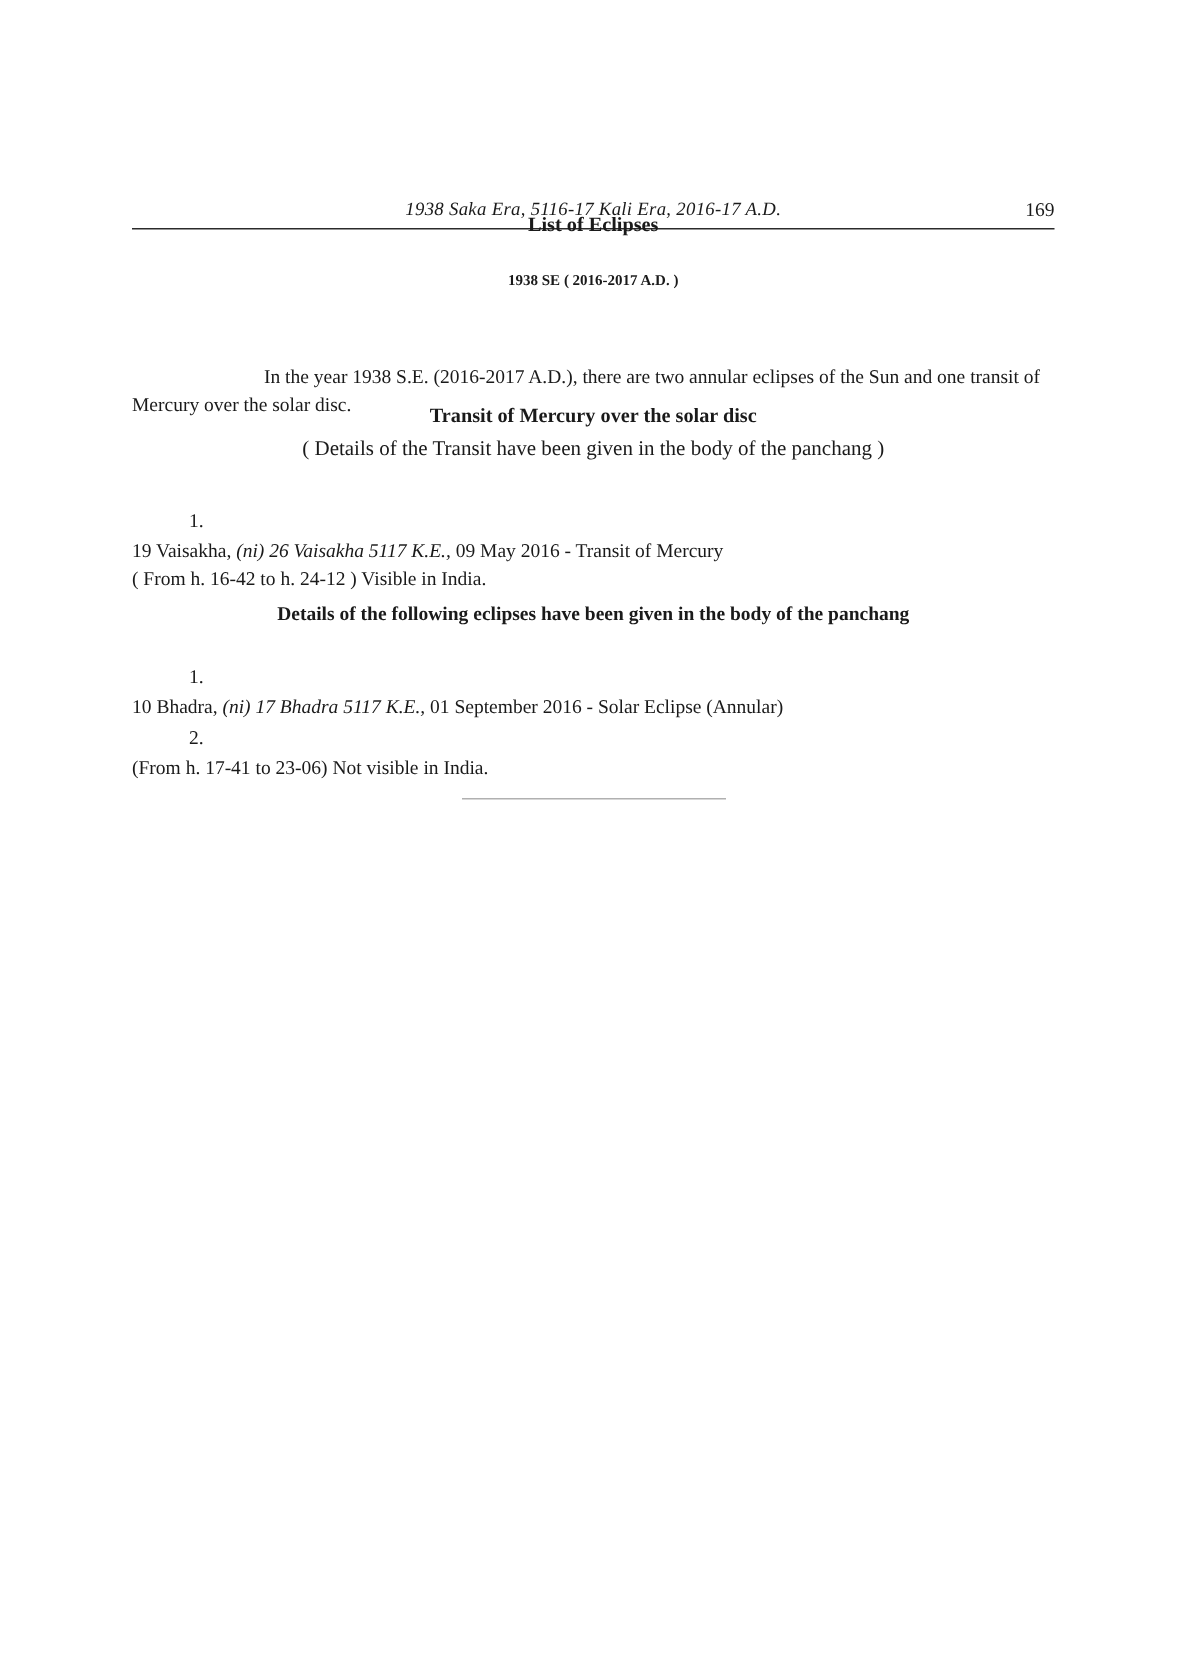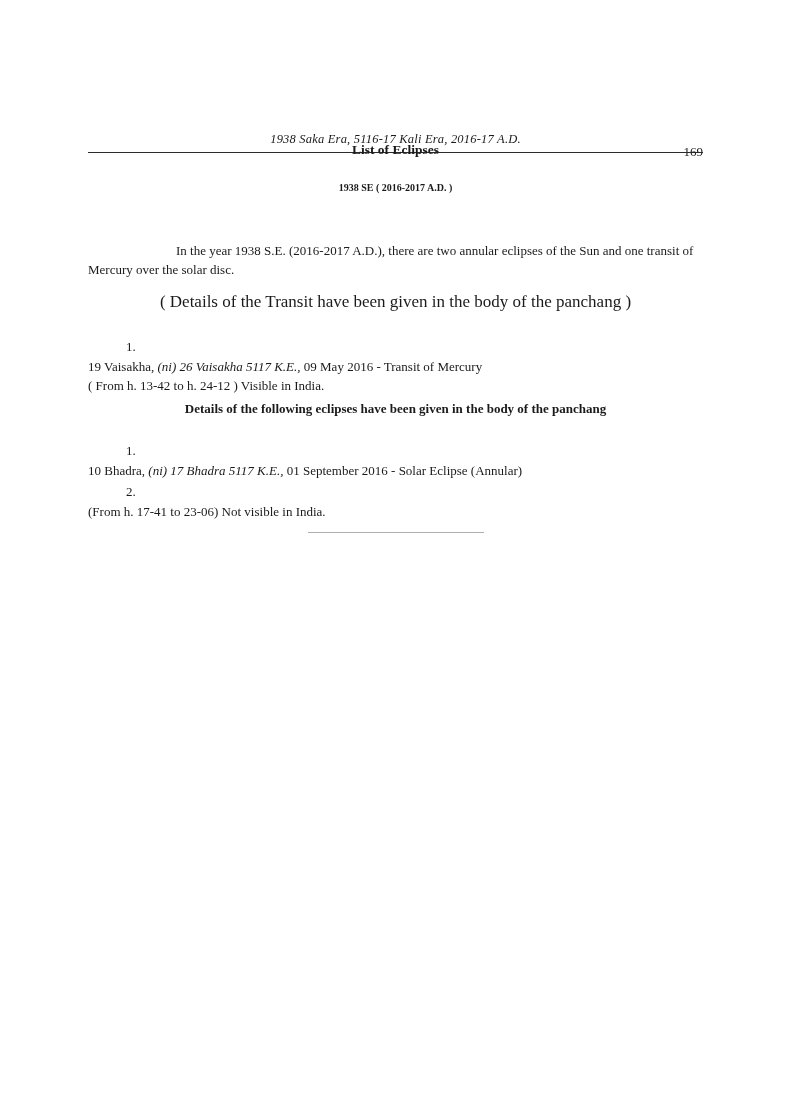--- a/index.html
+++ b/index.html
@@ -36,21 +36,21 @@
     right: 0;
     text-align: center;
     font-style: italic;
     font-size: 12.5px;
     letter-spacing: 0.2px;
     white-space: nowrap;
   }
   .running-head .rh-page {
     position: absolute;
     right: 0;
-    top: 12px;
+    top: 0;
     font-size: 13px;
   }
   .rule {
     position: absolute;
     left: 88px;
     right: 88px;
     top: 152px;
     border-top: 1px solid #2b2b2b;
     height: 0;
   }
@@ -69,21 +69,21 @@
   #title-se-year {
     top: 182px;
     font-size: 10px;
   }
   #heading-transit {
     top: 269px;
     font-size: 13.5px;
   }
   #subheading-transit-note {
     top: 292px;
-    font-size: 17px;
+    font-size: 14px;
     font-weight: normal;
   }
   #heading-details {
     top: 401px;
     font-size: 13px;
   }
   
   #intro-paragraph {
     position: absolute;
     left: 88px;
@@ -141,31 +141,32 @@
     <div class="rh-title">1938 Saka Era, 5116-17 Kali Era, 2016-17 A.D.</div>
     <div class="rh-page">169</div>
   </div>
   <div class="rule"></div>
 
   <div class="h-center" id="title-list-of-eclipses">List of Eclipses</div>
   <div class="h-center" id="title-se-year">1938 SE ( 2016-2017 A.D. )</div>
 
   <p id="intro-paragraph">In the year 1938 S.E. (2016-2017 A.D.), there are two annular eclipses of the Sun and one transit of Mercury over the solar disc.</p>
 
+  <div class="h-center" id="heading-transit">Transit of Mercury over the solar disc</div>
   <div class="h-center" id="subheading-transit-note">( Details of the Transit have been given in the body of the panchang )</div>
 
   <div class="entry" id="entry-transit-1">
     <span class="num">1.</span>
     <span class="body">
       <span class="line">
         <span>19 Vaisakha,</span>
         <span class="it">(ni) 26 Vaisakha 5117 K.E.,</span>
         <span>09 May 2016 - Transit of  Mercury</span>
       </span>
-      <span class="line">( From h. 13-42 to h. 24-12 ) Visible in India.</span>
+      <span class="line">( From h. 16-42 to h. 24-12 ) Visible in India.</span>
     </span>
   </div>
 
   <div class="h-center" id="heading-details">Details of the following eclipses have been given in the body of the panchang</div>
 
   <div class="entry" id="entry-eclipse-1">
     <span class="num">1.</span>
     <span class="body">
       <span class="line">
         <span>10 Bhadra,</span>

